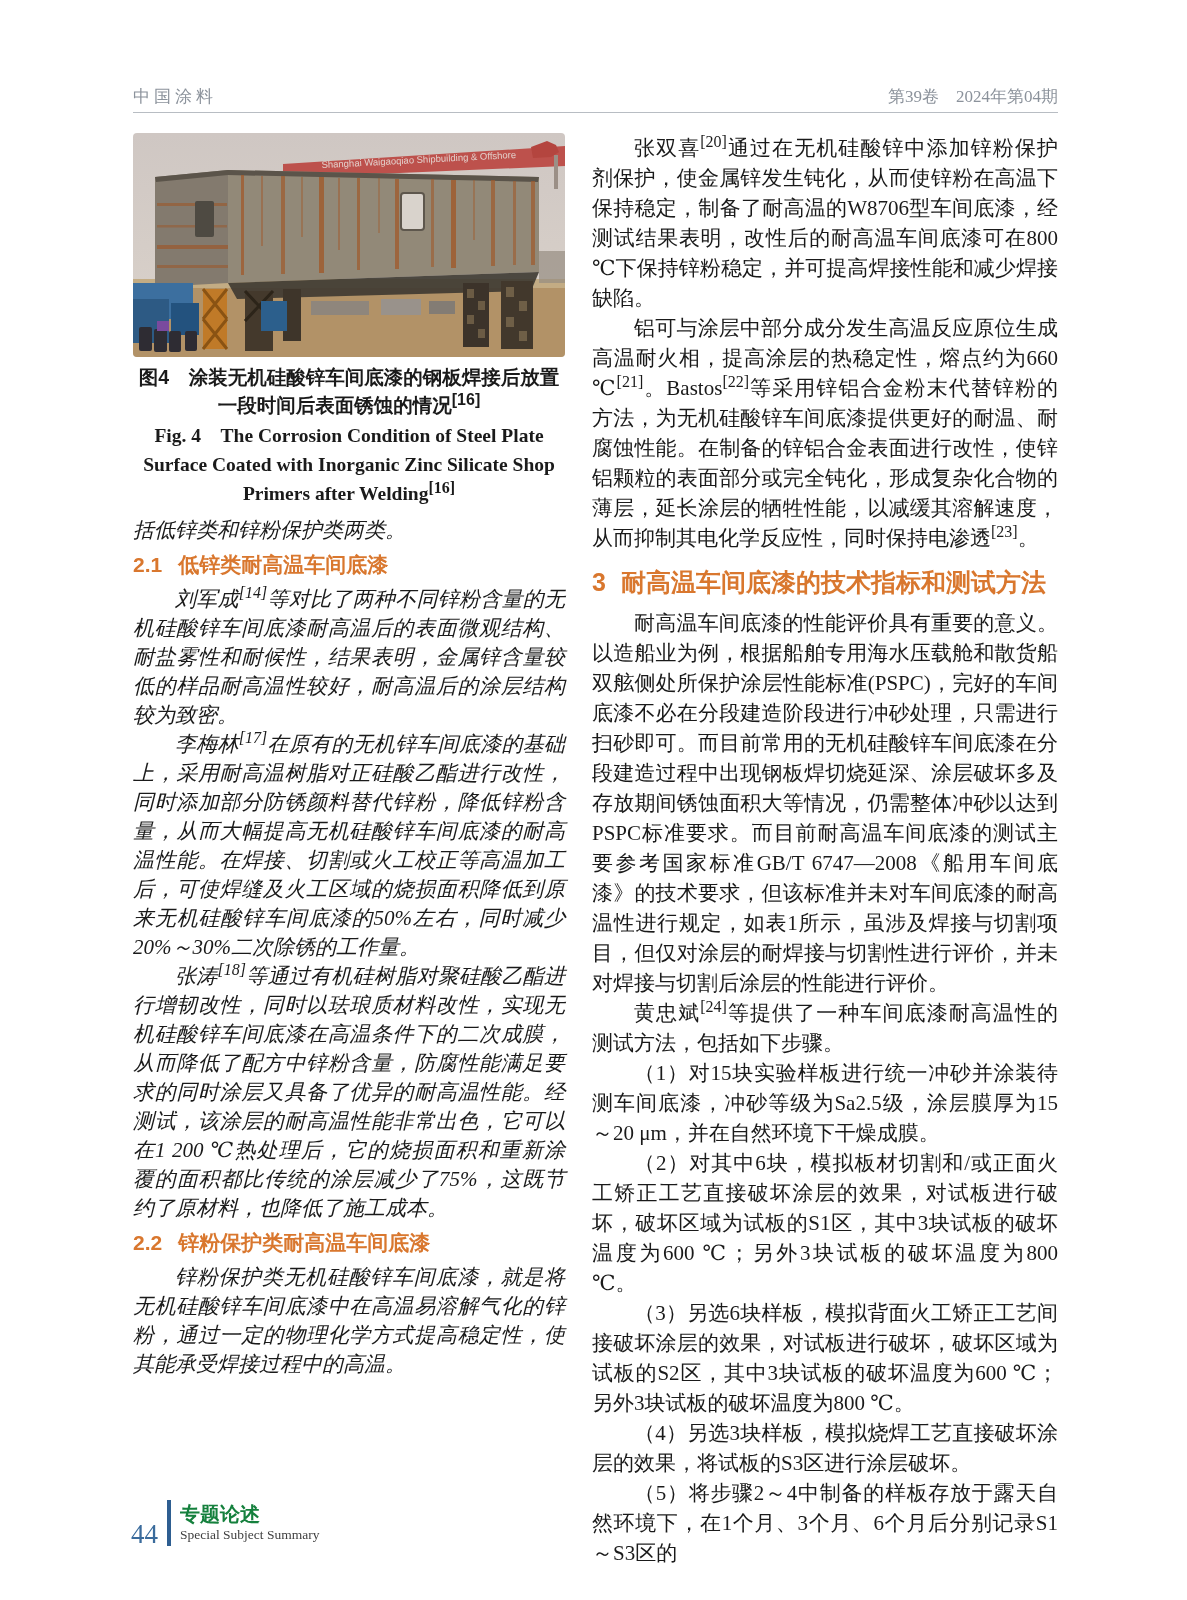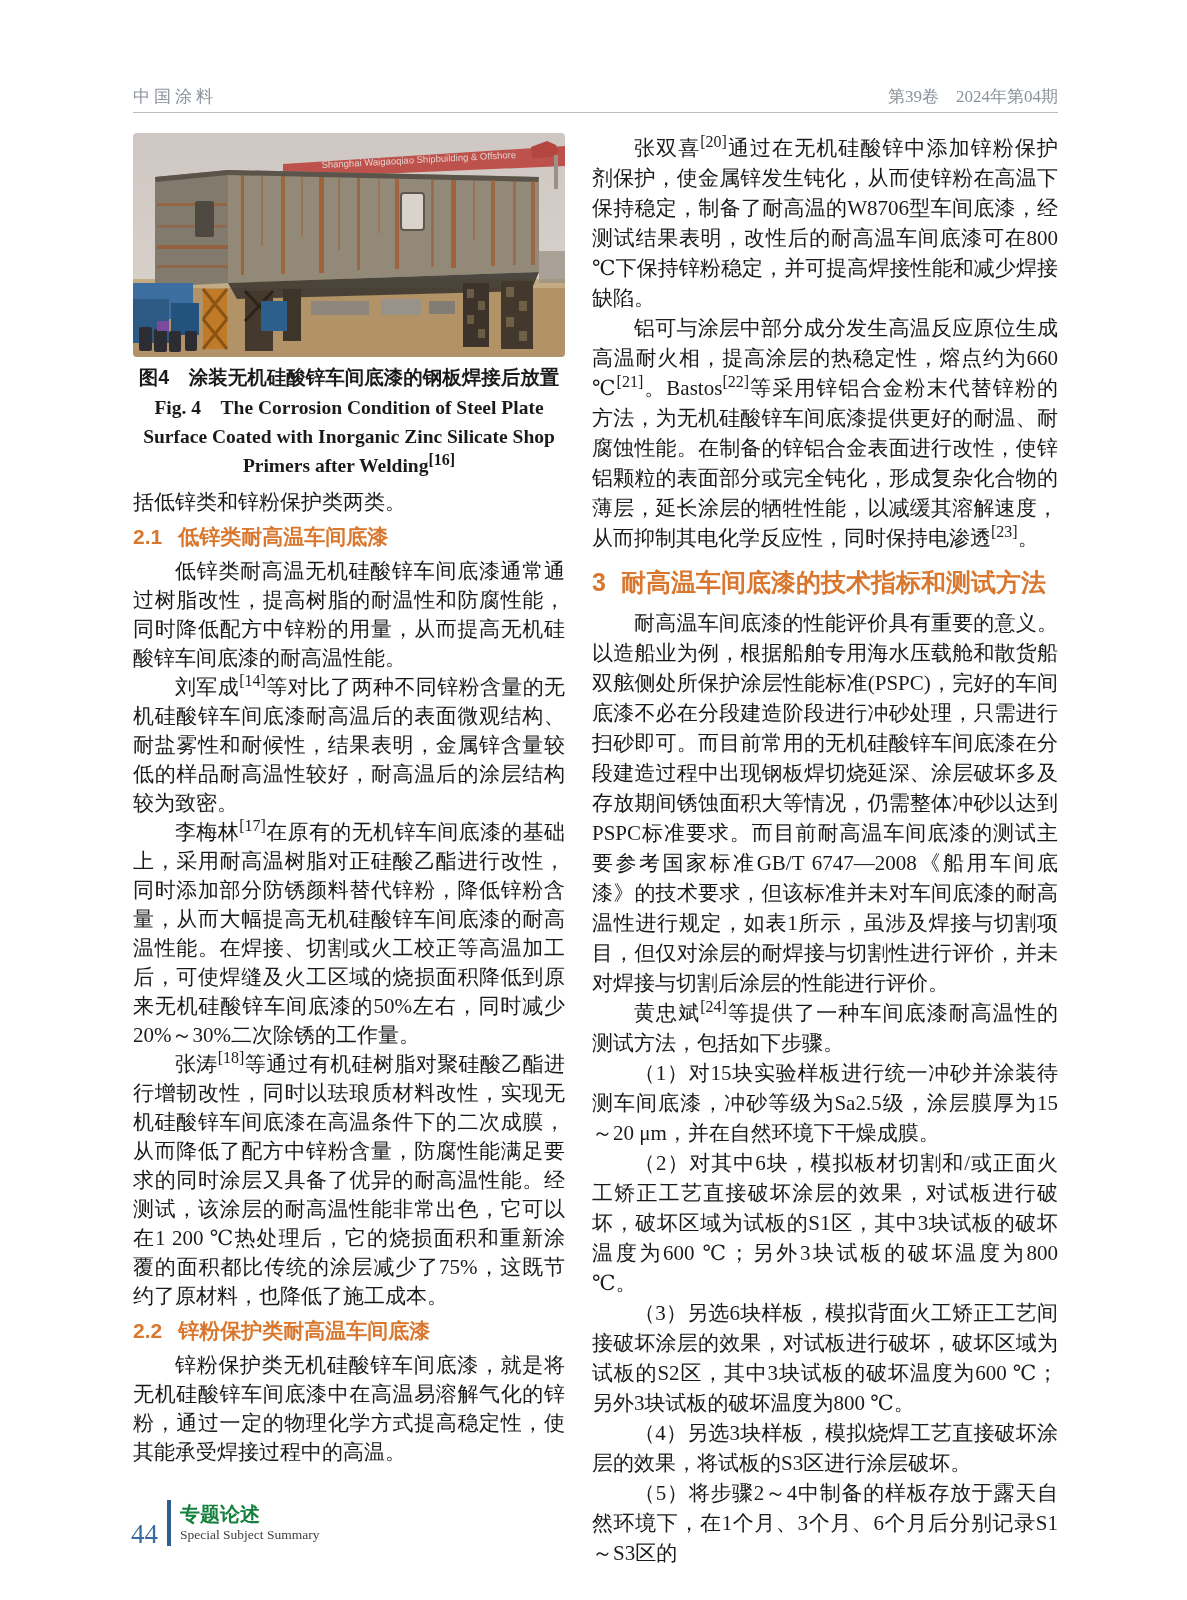--- a/index.html
+++ b/index.html
@@ -9,21 +9,21 @@
   .header{position:absolute;left:133px;right:129px;top:82px;height:26px;
           display:flex;justify-content:space-between;align-items:flex-end;
           border-bottom:1.5px solid #b8bdc3;color:#8b929b;font-size:17px;
           font-family:"Liberation Serif",serif;padding-bottom:4px;}
   .header .journal{letter-spacing:4px;}
   
   .col{position:absolute;top:133px;}
   .col.left{left:133px;width:432px;}
   .col.right{left:592px;width:466px;}
   .para{margin:0;text-align:justify;text-indent:2em;font-size:21px;}
-  .col.left .para{line-height:29px;}
+  .col.left .para{line-height:29px;font-style:italic;}
   .col.right .para{line-height:30px;}
   .para.noindent{text-indent:0;}
   sup{font-size:16px;line-height:0;vertical-align:super;}
   
   .figure{margin:0 0 8px 0;}
   .photo{display:block;border-radius:4px;}
   .cap-cn{font-family:"Liberation Sans","DejaVu Sans",sans-serif;font-weight:bold;
           font-size:19.5px;line-height:28px;text-align:center;margin-top:6px;}
   .cap-en{font-family:"Liberation Serif","DejaVu Serif",serif;font-weight:bold;
           font-size:19.5px;line-height:29px;text-align:center;margin-top:2px;}
@@ -139,31 +139,31 @@
         <rect x="128" y="168" width="26" height="30" fill="#2c5f8c"></rect>
         <g fill="#2e2c33">
           <rect x="6" y="194" width="13" height="24" rx="2"></rect>
           <rect x="21" y="196" width="13" height="23" rx="2"></rect>
           <rect x="36" y="198" width="12" height="21" rx="2"></rect>
           <rect x="52" y="198" width="12" height="20" rx="2"></rect>
         </g>
         <rect x="24" y="188" width="12" height="10" fill="#7a4a9e"></rect>
       </svg>
       <div class="cap-cn">图4　涂装无机硅酸锌车间底漆的钢板焊接后放置</div>
+      <div class="cap-cn" style="margin-top:0;">一段时间后表面锈蚀的情况<sup>[16]</sup></div>
       <div class="cap-en">Fig. 4　The Corrosion Condition of Steel Plate Surface Coated with Inorganic Zinc Silicate Shop Primers after Welding<sup>[16]</sup></div>
     </div>
 
     <p class="para noindent">括低锌类和锌粉保护类两类。</p>
 
     <div class="h2">
       <span>2.1</span>
       <span>低锌类耐高温车间底漆</span>
     </div>
 
-    <p class="para">低锌类耐高温无机硅酸锌车间底漆通常通过树脂改性，提高树脂的耐温性和防腐性能，同时降低配方中锌粉的用量，从而提高无机硅酸锌车间底漆的耐高温性能。</p>
     <p class="para">刘军成<sup>[14]</sup>等对比了两种不同锌粉含量的无机硅酸锌车间底漆耐高温后的表面微观结构、耐盐雾性和耐候性，结果表明，金属锌含量较低的样品耐高温性较好，耐高温后的涂层结构较为致密。</p>
     <p class="para">李梅林<sup>[17]</sup>在原有的无机锌车间底漆的基础上，采用耐高温树脂对正硅酸乙酯进行改性，同时添加部分防锈颜料替代锌粉，降低锌粉含量，从而大幅提高无机硅酸锌车间底漆的耐高温性能。在焊接、切割或火工校正等高温加工后，可使焊缝及火工区域的烧损面积降低到原来无机硅酸锌车间底漆的50%左右，同时减少20%～30%二次除锈的工作量。</p>
     <p class="para">张涛<sup>[18]</sup>等通过有机硅树脂对聚硅酸乙酯进行增韧改性，同时以珐琅质材料改性，实现无机硅酸锌车间底漆在高温条件下的二次成膜，从而降低了配方中锌粉含量，防腐性能满足要求的同时涂层又具备了优异的耐高温性能。经测试，该涂层的耐高温性能非常出色，它可以在1 200 ℃热处理后，它的烧损面积和重新涂覆的面积都比传统的涂层减少了75%，这既节约了原材料，也降低了施工成本。</p>
 
     <div class="h2">
       <span>2.2</span>
       <span>锌粉保护类耐高温车间底漆</span>
     </div>
 
     <p class="para">锌粉保护类无机硅酸锌车间底漆，就是将无机硅酸锌车间底漆中在高温易溶解气化的锌粉，通过一定的物理化学方式提高稳定性，使其能承受焊接过程中的高温。</p>

